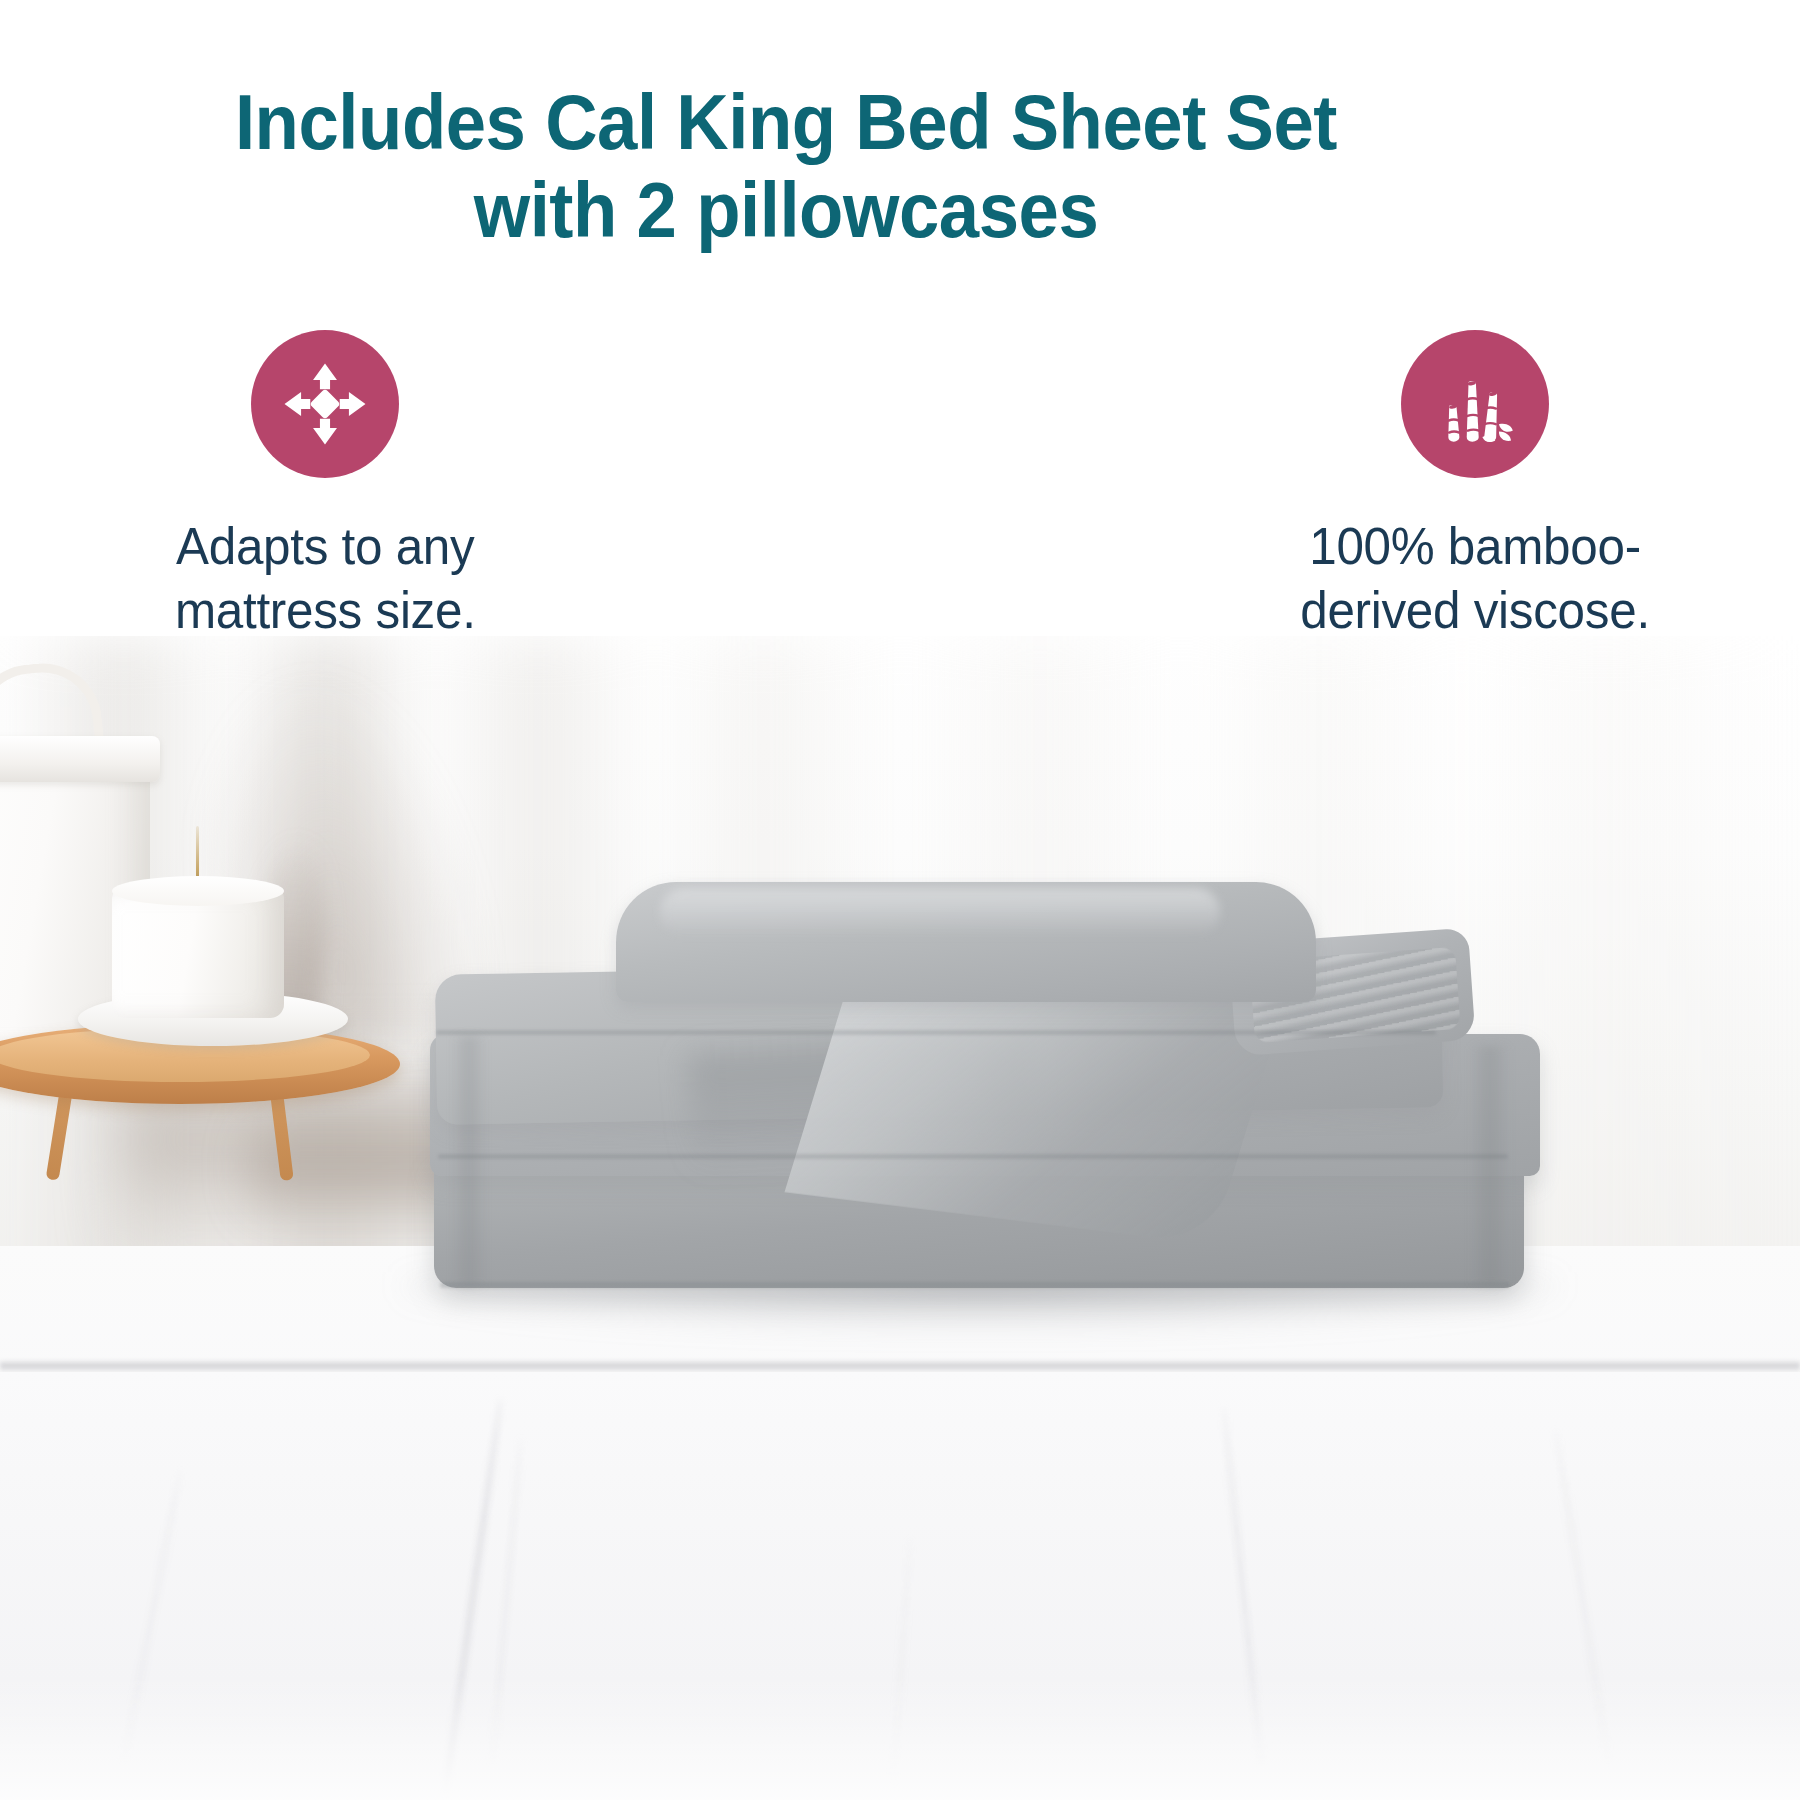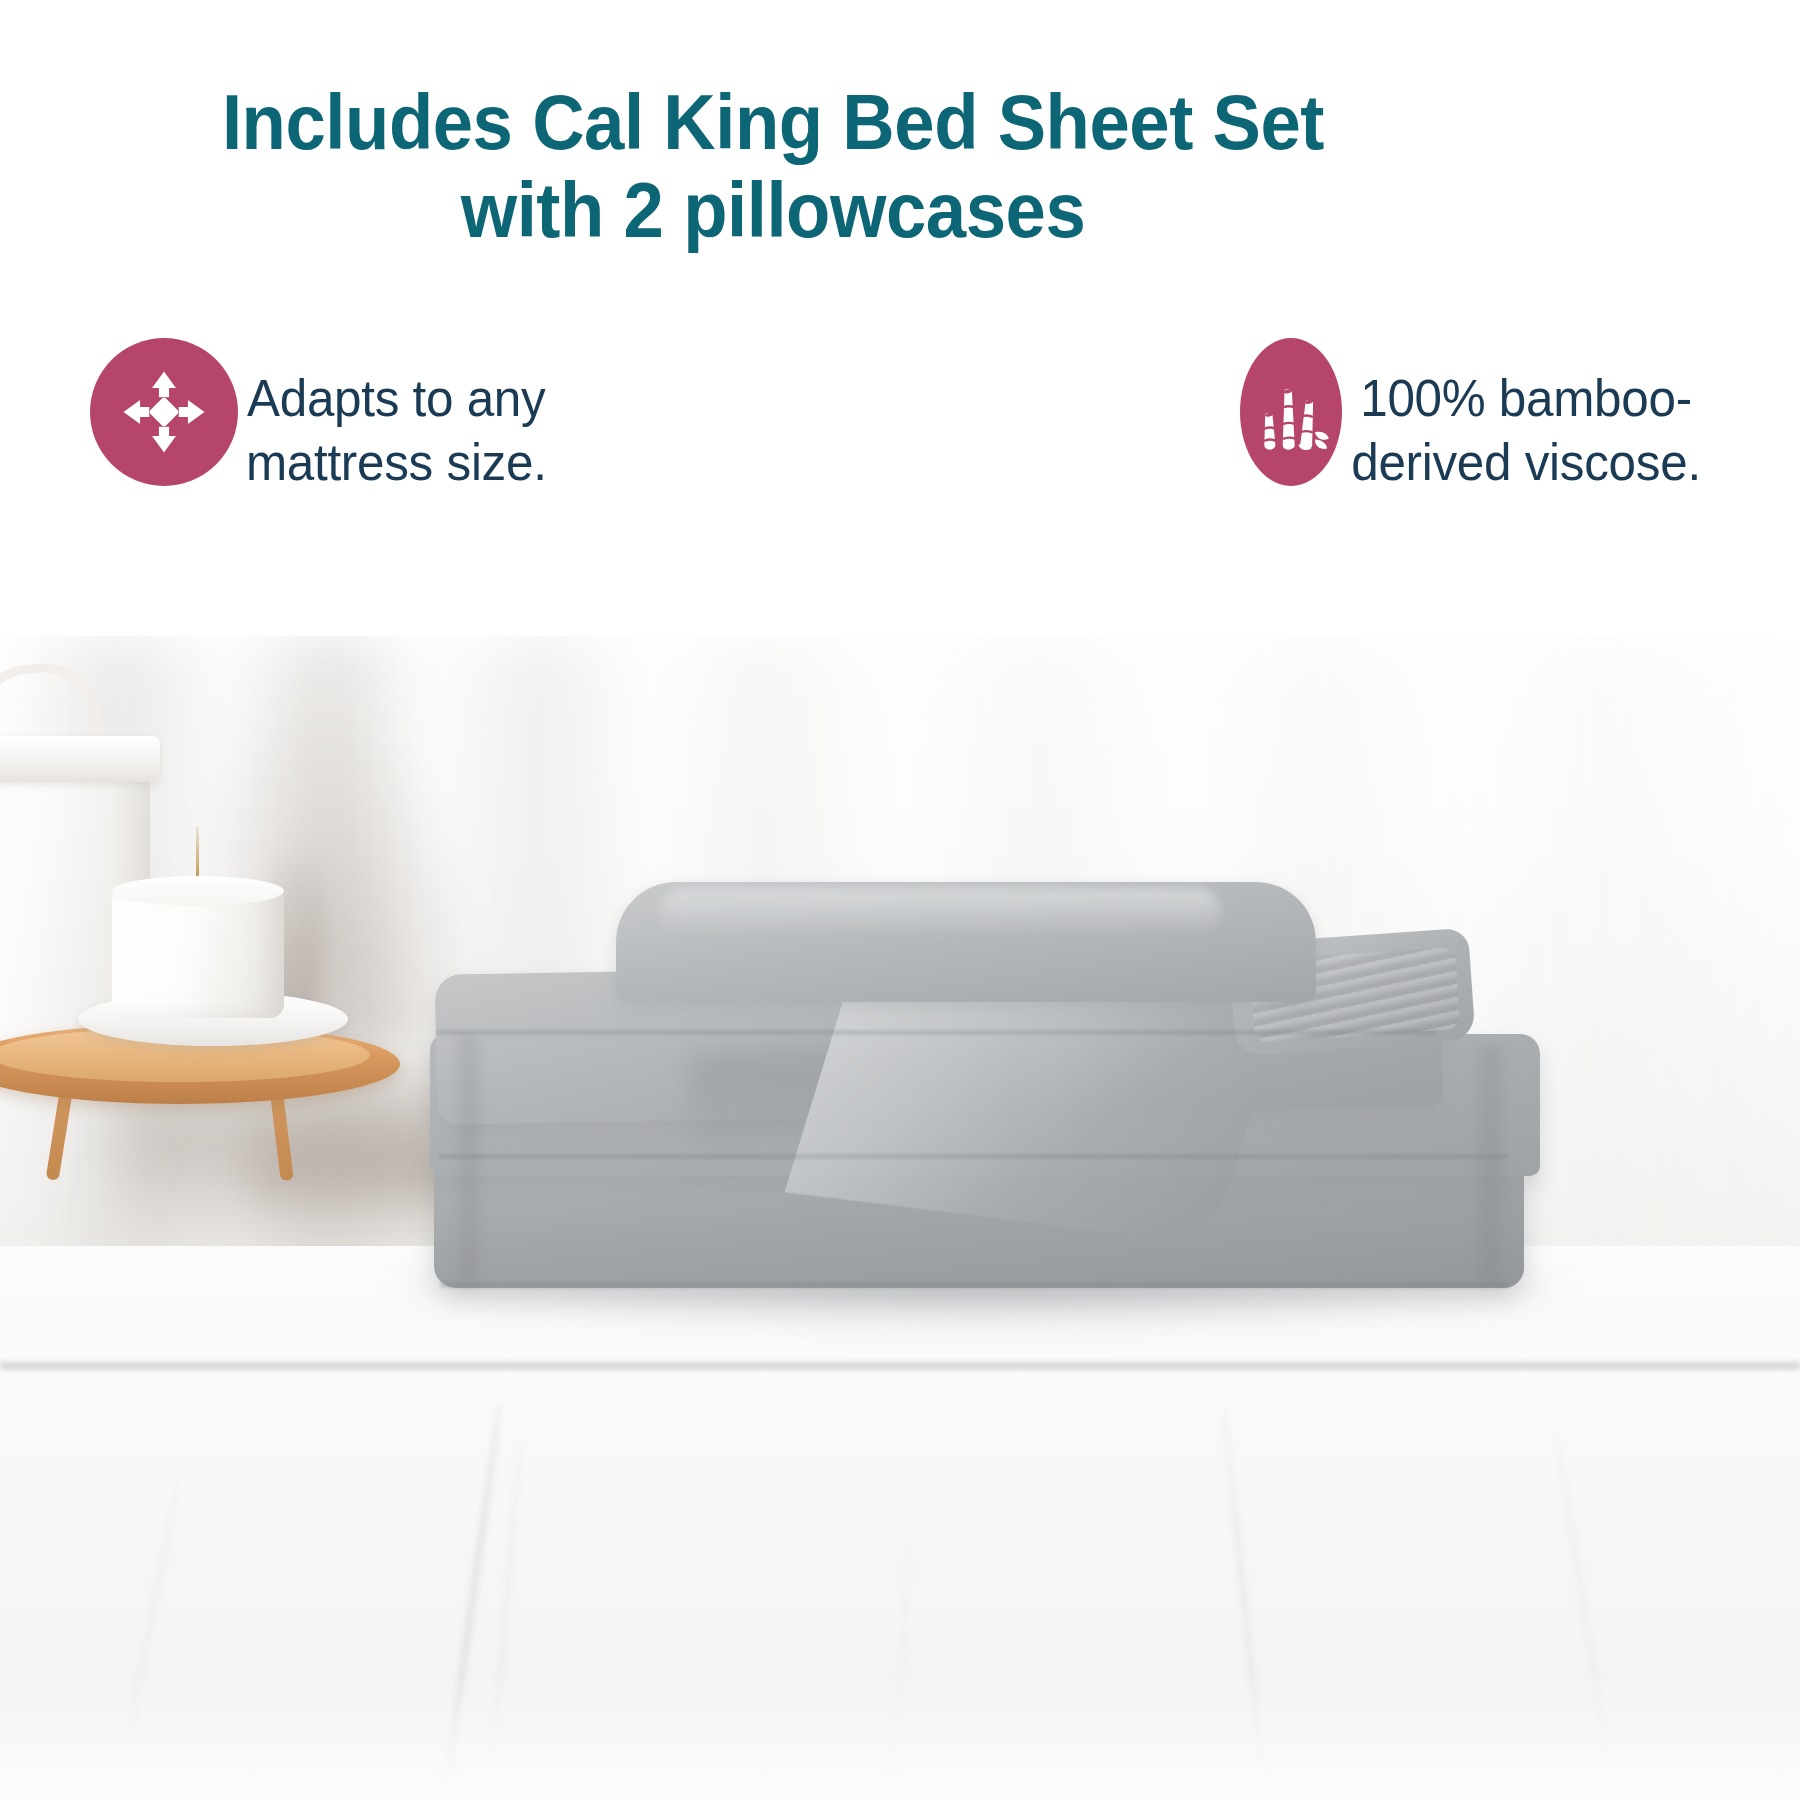--- a/index.html
+++ b/index.html
@@ -18,21 +18,21 @@
     position: relative;
     width: 1800px;
     height: 1800px;
     background: #ffffff;
     overflow: hidden;
   }
 
   
   .headline {
     position: absolute;
-    left: 3px;
+    left: 16px;
     top: 78px;
     width: 1540px;
     text-align: center;
     z-index: 30;
   }
   .headline-line {
     display: block;
     font-family: "Liberation Sans Narrow", "Liberation Sans", sans-serif;
     font-weight: bold;
     font-size: 78px;
@@ -50,21 +50,21 @@
     top: 330px;
     width: 1620px;
     display: flex;
     justify-content: space-between;
     align-items: flex-start;
     z-index: 30;
   }
   .feature {
     width: 470px;
     display: flex;
-    flex-direction: row;
+    flex-direction: column;
     align-items: center;
   }
   .badge {
     width: 148px;
     height: 148px;
     border-radius: 50%;
     background: #B6456B;
     display: flex;
     align-items: center;
     justify-content: center;

